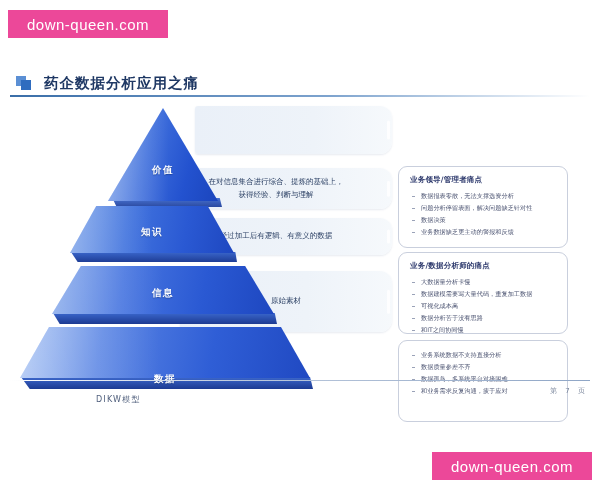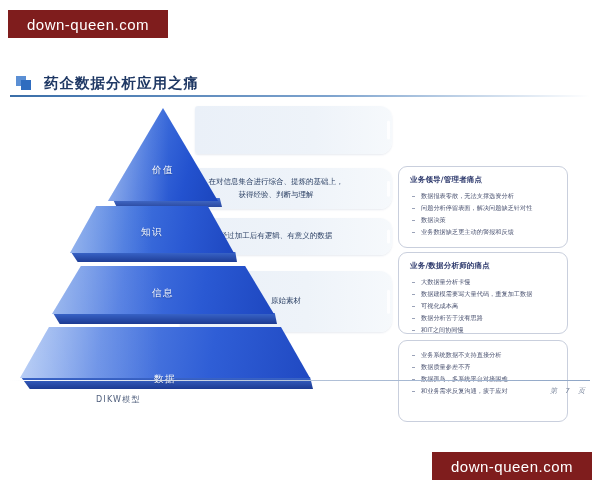--- a/index.html
+++ b/index.html
@@ -11,21 +11,21 @@
     height: 480px;
     background: #ffffff;
     font-family: "Liberation Sans", "DejaVu Sans", sans-serif;
     overflow: hidden;
     position: relative;
   }
 
   
   .watermark {
     position: absolute;
-    background: #7f1d1d;
+    background: #ec4899;
     color: #ffffff;
     font-size: 15px;
     letter-spacing: 0.5px;
     display: flex;
     align-items: center;
     justify-content: center;
     font-family: "Liberation Sans", sans-serif;
   }
   #wm-top {
     left: 8px;
@@ -140,21 +140,21 @@
   .tier {
     position: absolute;
   }
   .tier-label {
     position: absolute;
     left: 0;
     width: 100%;
     text-align: center;
     color: #ffffff;
     font-size: 9.5px;
-    font-weight: normal;
+    font-weight: bold;
     letter-spacing: 1.5px;
     font-family: "DejaVu Sans", "Liberation Sans", sans-serif;
     text-shadow: 0 1px 1px rgba(12,40,90,0.45);
     pointer-events: none;
   }
 
   
   #tier-0 { left: 108px; top: 2px; width: 110px; height: 93px; }
   #tier-0 .body {
     position: absolute; inset: 0;
@@ -292,21 +292,20 @@
     background: linear-gradient(to right, #ffffff 0%, #bcc9dd 40%, #8fa6c6 100%);
   }
   .page-number {
     position: absolute;
     right: 12px;
     top: 338px;
     font-size: 7px;
     color: #7a869c;
     letter-spacing: 3px;
     font-family: "DejaVu Sans", "Liberation Sans", sans-serif;
-    font-style: italic;
   }
 </style>
 </head>
 <body>
 
 <div class="watermark" id="wm-top">down-queen.com</div>
 
 <div class="slide">
 
   <div class="title-row">

